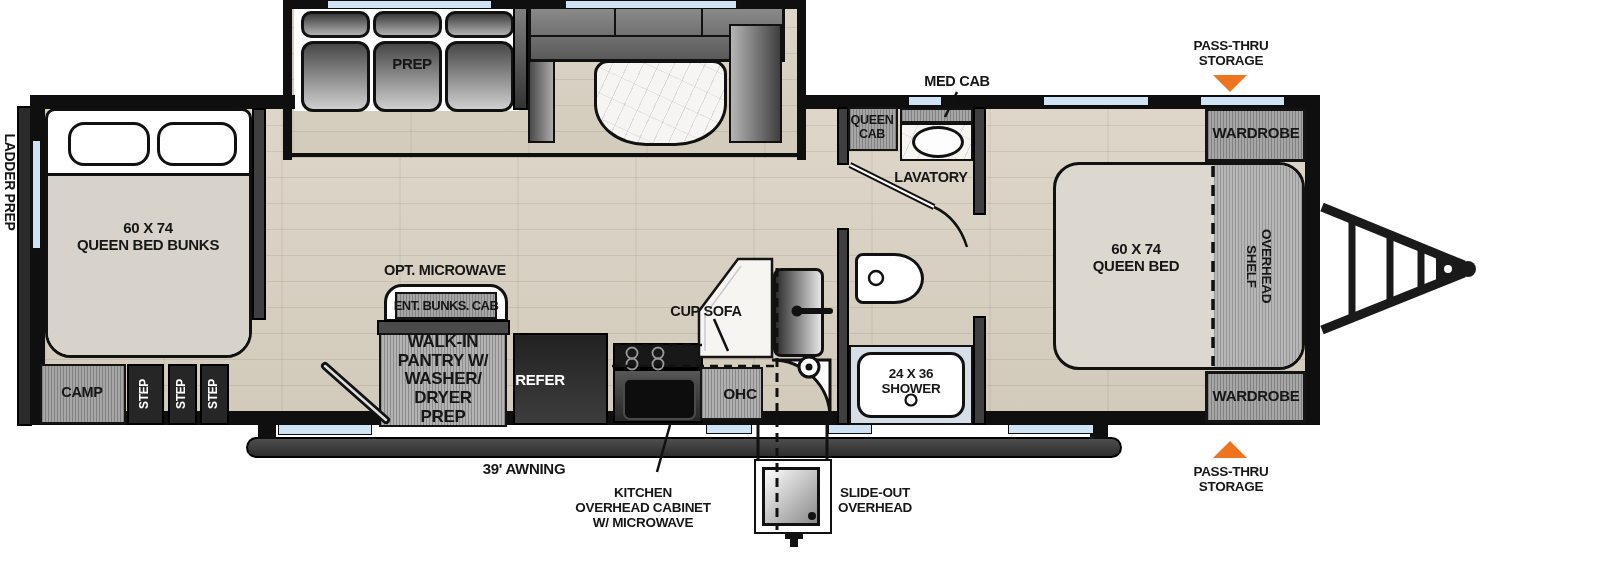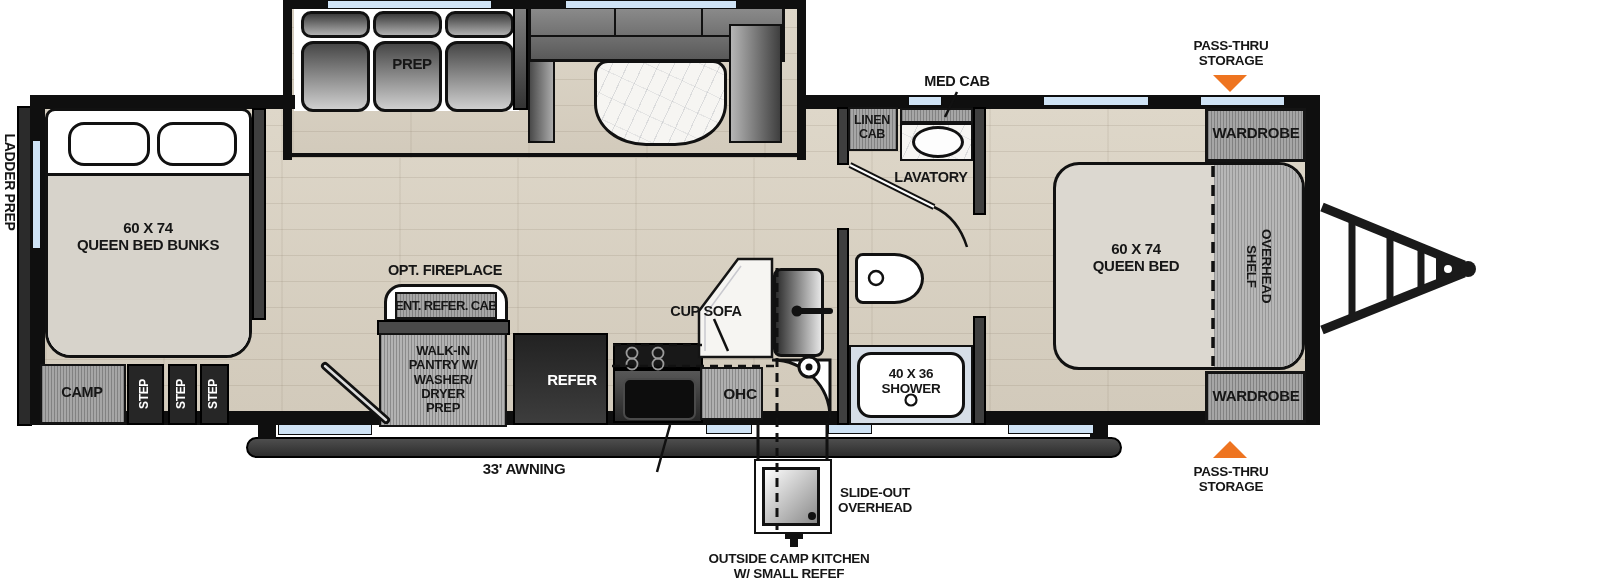--- a/index.html
+++ b/index.html
@@ -191,45 +191,46 @@
   </svg>
 
   <div class="lbl vtext" style="left:9px;top:182px;font-size:14px;">LADDER PREP</div>
   <div class="lbl" style="left:148px;top:236px;font-size:15px;width:180px;">60 X 74
 QUEEN BED BUNKS</div>
   <div class="lbl" style="left:82px;top:393px;font-size:14.5px;">CAMP</div>
   <div class="lbl white vtext-flip" style="left:145px;top:394px;font-size:12px;">STEP</div>
   <div class="lbl white vtext-flip" style="left:182px;top:394px;font-size:12px;">STEP</div>
   <div class="lbl white vtext-flip" style="left:214px;top:394px;font-size:12px;">STEP</div>
   <div class="lbl" style="left:412px;top:64px;font-size:15px;">PREP</div>
-  <div class="lbl" style="left:445px;top:271px;font-size:14.5px;width:160px;">OPT. FIREPLACE</div>
-  <div class="lbl" style="left:446px;top:306px;font-size:13px;width:110px;letter-spacing:-0.6px;">ENT. REFER. CAB</div>
-  <div class="lbl" style="left:443px;top:380px;font-size:13px;width:120px;">WALK-IN
+  <div class="lbl" style="left:445px;top:271px;font-size:14.5px;width:160px;">OPT. MICROWAVE</div>
+  <div class="lbl" style="left:446px;top:306px;font-size:13px;width:110px;letter-spacing:-0.6px;">ENT. BUNKS. CAB</div>
+  <div class="lbl" style="left:443px;top:380px;font-size:17px;width:120px;">WALK-IN
 PANTRY W/
 WASHER/
 DRYER
 PREP</div>
-  <div class="lbl white" style="left:572px;top:380px;font-size:15px;">REFER</div>
+  <div class="lbl white" style="left:540px;top:380px;font-size:15px;">REFER</div>
   <div class="lbl" style="left:706px;top:312px;font-size:14.5px;width:110px;">CUP SOFA</div>
   <div class="lbl" style="left:740px;top:394px;font-size:15.5px;">OHC</div>
-  <div class="lbl" style="left:872px;top:128px;font-size:12.5px;">LINEN
+  <div class="lbl" style="left:872px;top:128px;font-size:12.5px;">QUEEN
 CAB</div>
   <div class="lbl" style="left:957px;top:82px;font-size:14.5px;width:100px;">MED CAB</div>
   <div class="lbl" style="left:931px;top:178px;font-size:14.5px;width:110px;">LAVATORY</div>
-  <div class="lbl" style="left:911px;top:382px;font-size:13.5px;width:100px;">40 X 36
+  <div class="lbl" style="left:911px;top:382px;font-size:13.5px;width:100px;">24 X 36
 SHOWER</div>
   <div class="lbl" style="left:1256px;top:133px;font-size:15px;">WARDROBE</div>
   <div class="lbl vtext" style="left:1258px;top:266px;font-size:13.5px;height:150px;">OVERHEAD
 SHELF</div>
   <div class="lbl" style="left:1136px;top:257px;font-size:15px;width:130px;">60 X 74
 QUEEN BED</div>
   <div class="lbl" style="left:1256px;top:396px;font-size:15px;">WARDROBE</div>
   <div class="lbl" style="left:1231px;top:54px;font-size:13.5px;width:120px;">PASS-THRU
 STORAGE</div>
   <div class="lbl" style="left:1231px;top:480px;font-size:13.5px;width:120px;">PASS-THRU
 STORAGE</div>
-  <div class="lbl" style="left:524px;top:469px;font-size:15px;width:140px;">33' AWNING</div>
+  <div class="lbl" style="left:524px;top:469px;font-size:15px;width:140px;">39' AWNING</div>
+  <div class="lbl" style="left:643px;top:508px;font-size:13.5px;width:190px;">KITCHEN
+OVERHEAD CABINET
+W/ MICROWAVE</div>
   <div class="lbl" style="left:875px;top:501px;font-size:13.5px;width:110px;">SLIDE-OUT
 OVERHEAD</div>
-  <div class="lbl" style="left:789px;top:567px;font-size:13.5px;width:230px;">OUTSIDE CAMP KITCHEN
-W/ SMALL REFEF</div>
 
 </div>
 
 </body></html>

